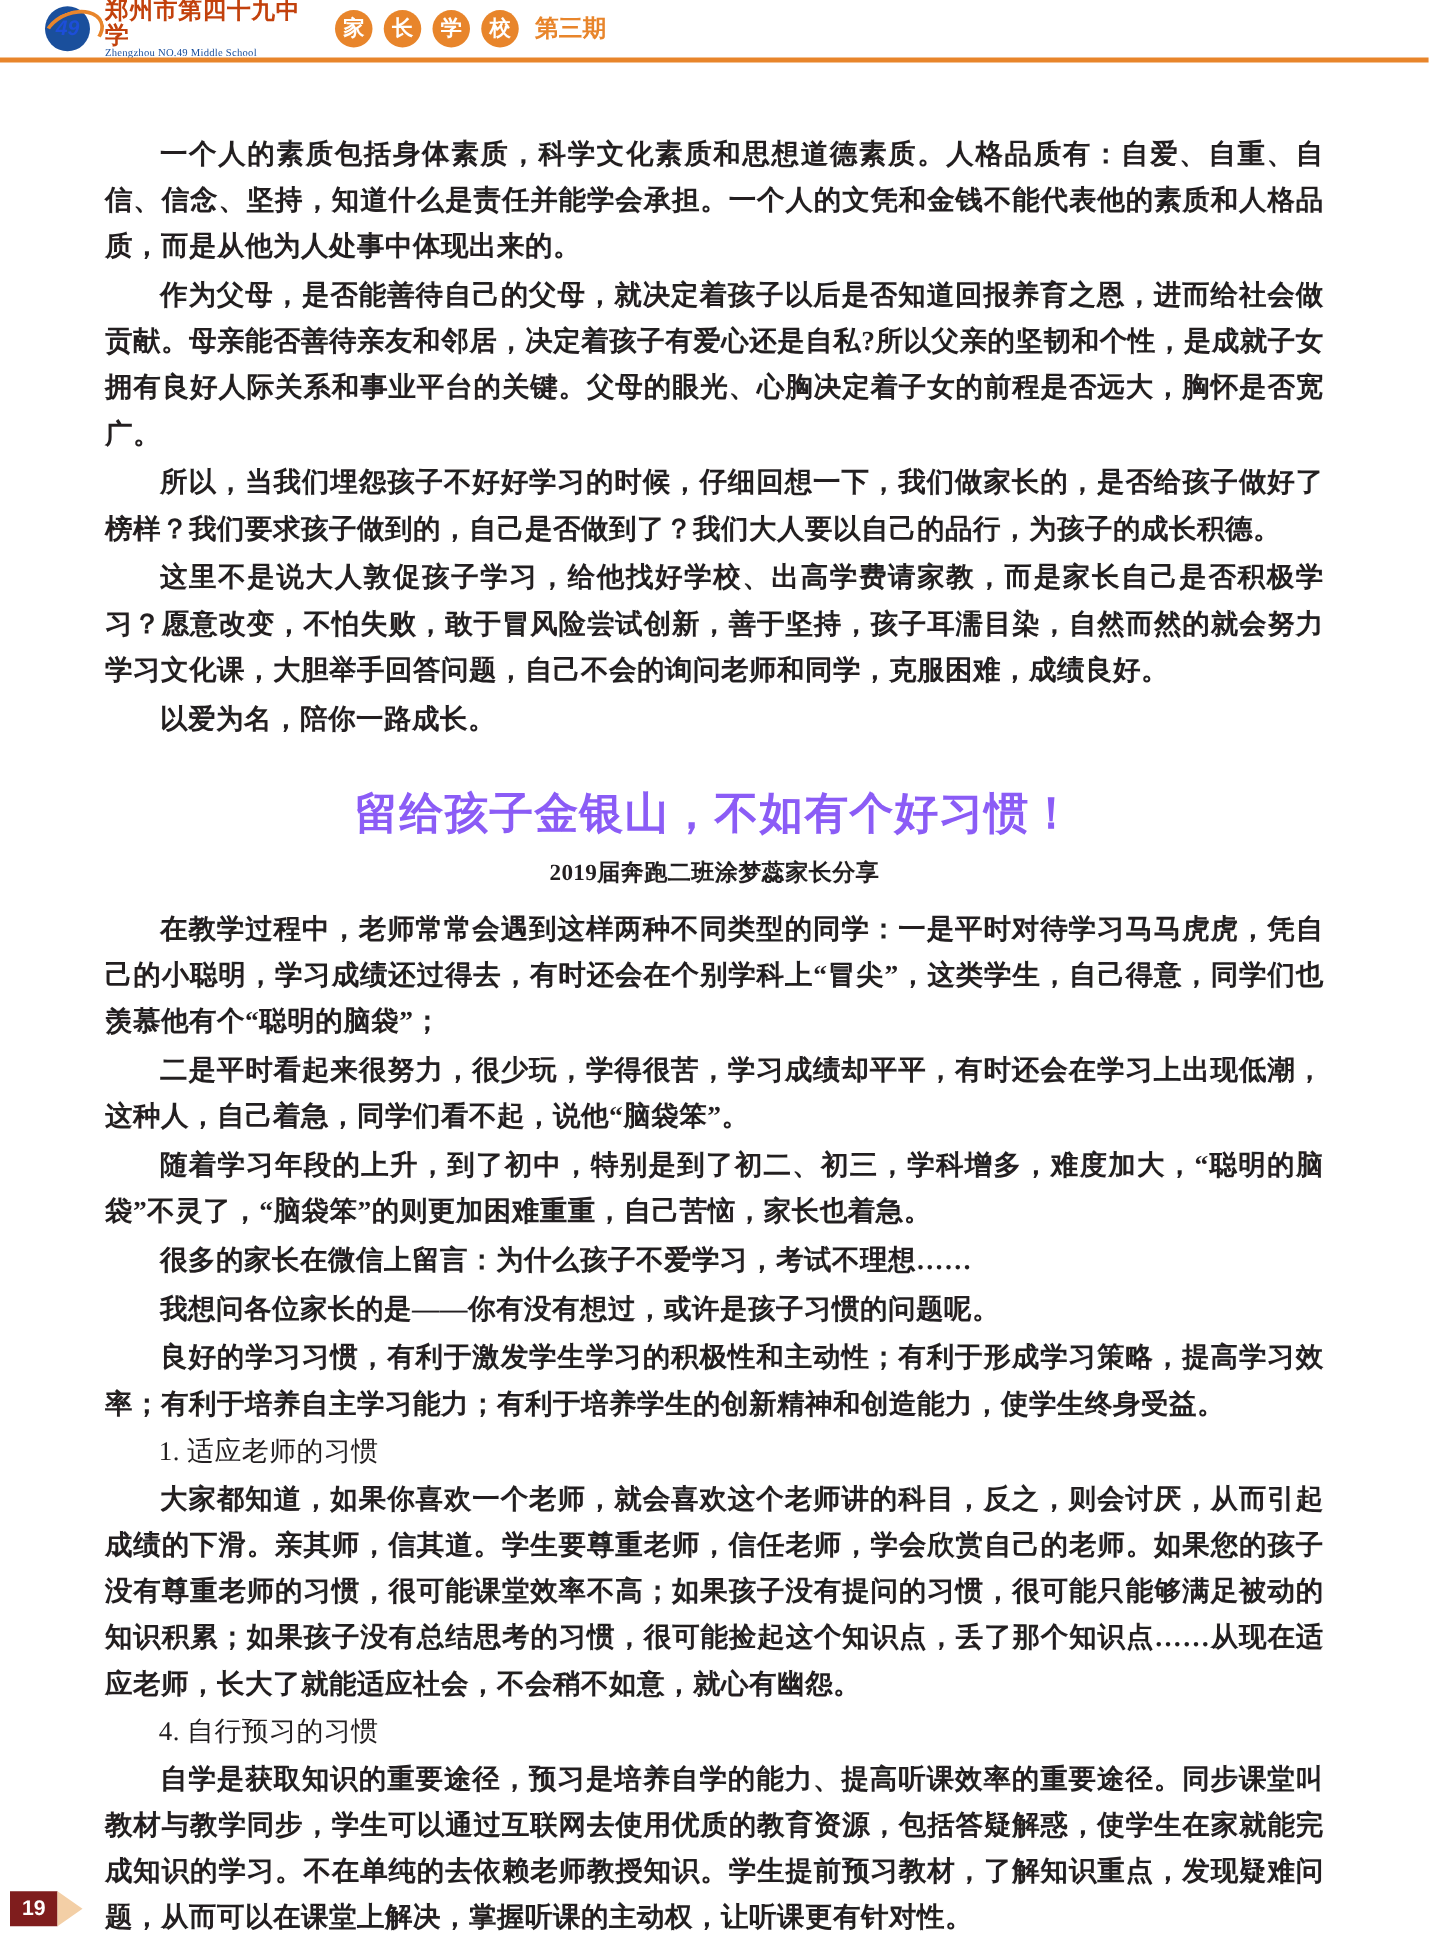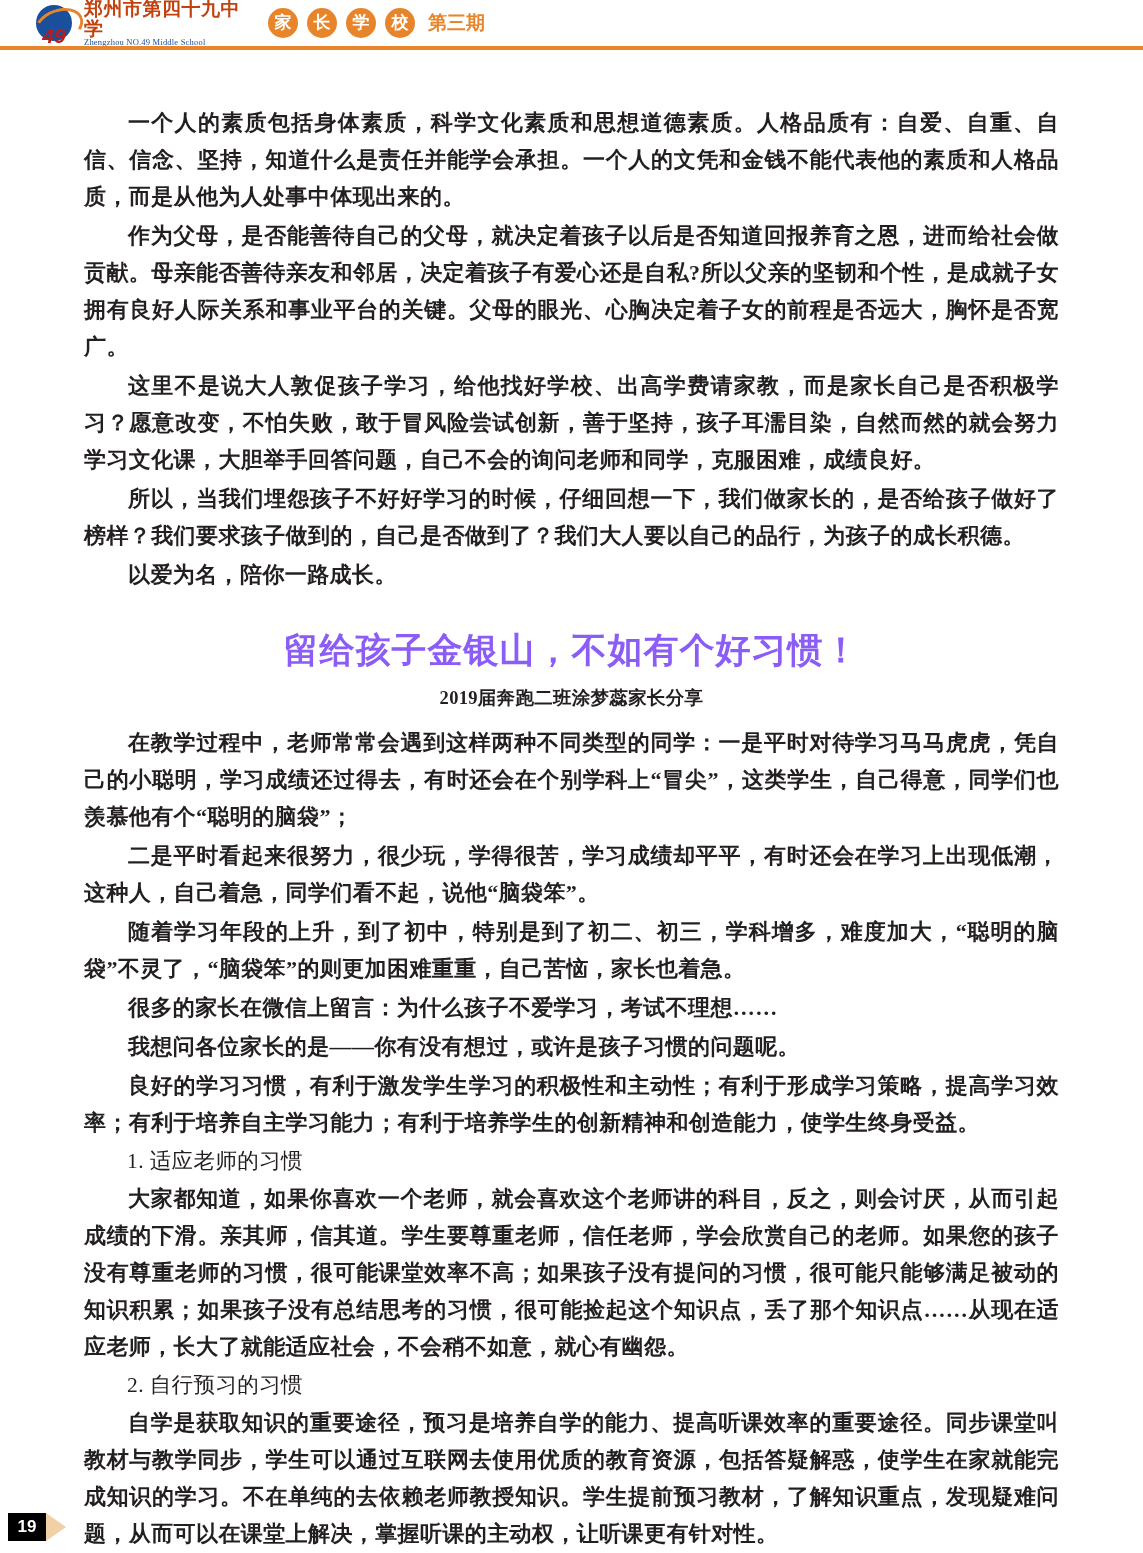--- a/index.html
+++ b/index.html
@@ -64,26 +64,26 @@
     height: 28px;
     border-radius: 50%;
     border: 3px solid #e8852b;
     border-left-color: transparent;
     border-bottom-color: transparent;
     transform: rotate(-20deg);
   }
   .logo-mark .num {
     position: absolute;
     left: 7px;
-    top: 20px;
+    top: 7px;
     width: 26px;
     height: 26px;
-    color: #b91c1c;
-    font-family: "Liberation Sans", sans-serif;
-    font-size: 21px;
+    color: #1d4ed8;
+    font-family: "Liberation Sans", sans-serif;
+    font-size: 17px;
     font-style: italic;
     font-weight: bold;
     line-height: 26px;
     text-align: center;
   }
   .logo-text {
     margin-left: 6px;
     line-height: 1.05;
   }
   .logo-cn {
@@ -183,21 +183,21 @@
     bottom: 0;
     width: 1143px;
     height: 46px;
   }
   .page-num-box {
     position: absolute;
     left: 8px;
     bottom: 12px;
     width: 38px;
     height: 28px;
-    background: #000000;
+    background: #7f1d1d;
     color: #ffffff;
     font-family: "Liberation Sans", sans-serif;
     font-size: 17px;
     font-weight: bold;
     line-height: 28px;
     text-align: center;
   }
   .footer-tail {
     position: absolute;
     left: 46px;
@@ -235,38 +235,38 @@
 
   <div class="header-rule"></div>
 </div>
 
 <div class="content">
 
   <p class="para">一个人的素质包括身体素质，科学文化素质和思想道德素质。人格品质有：自爱、自重、自信、信念、坚持，知道什么是责任并能学会承担。一个人的文凭和金钱不能代表他的素质和人格品质，而是从他为人处事中体现出来的。</p>
   <p class="para">作为父母，是否能善待自己的父母，就决定着孩子以后是否知道回报养育之恩，进而给社会做贡献。母亲能否善待亲友和邻居，决定着孩子有爱心还是自私?所以父亲的坚韧和个性，是成就子女拥有良好人际关系和事业平台的关键。父母的眼光、心胸决定着子女的前程是否远大，胸怀是否宽广。</p>
 
 
+  <p class="para">所以，当我们埋怨孩子不好好学习的时候，仔细回想一下，我们做家长的，是否给孩子做好了榜样？我们要求孩子做到的，自己是否做到了？我们大人要以自己的品行，为孩子的成长积德。</p>
   <p class="para">这里不是说大人敦促孩子学习，给他找好学校、出高学费请家教，而是家长自己是否积极学习？愿意改变，不怕失败，敢于冒风险尝试创新，善于坚持，孩子耳濡目染，自然而然的就会努力学习文化课，大胆举手回答问题，自己不会的询问老师和同学，克服困难，成绩良好。</p>
-  <p class="para">所以，当我们埋怨孩子不好好学习的时候，仔细回想一下，我们做家长的，是否给孩子做好了榜样？我们要求孩子做到的，自己是否做到了？我们大人要以自己的品行，为孩子的成长积德。</p>
   <p class="para">以爱为名，陪你一路成长。</p>
 
   <h1 class="article-title">留给孩子金银山，不如有个好习惯！</h1>
   <div class="byline">2019届奔跑二班涂梦蕊家长分享</div>
 
   <p class="para">在教学过程中，老师常常会遇到这样两种不同类型的同学：一是平时对待学习马马虎虎，凭自己的小聪明，学习成绩还过得去，有时还会在个别学科上“冒尖”，这类学生，自己得意，同学们也羡慕他有个“聪明的脑袋”；</p>
   <p class="para">二是平时看起来很努力，很少玩，学得很苦，学习成绩却平平，有时还会在学习上出现低潮，这种人，自己着急，同学们看不起，说他“脑袋笨”。</p>
   <p class="para">随着学习年段的上升，到了初中，特别是到了初二、初三，学科增多，难度加大，“聪明的脑袋”不灵了，“脑袋笨”的则更加困难重重，自己苦恼，家长也着急。</p>
   <p class="para">很多的家长在微信上留言：为什么孩子不爱学习，考试不理想……</p>
   <p class="para">我想问各位家长的是——你有没有想过，或许是孩子习惯的问题呢。</p>
   <p class="para">良好的学习习惯，有利于激发学生学习的积极性和主动性；有利于形成学习策略，提高学习效率；有利于培养自主学习能力；有利于培养学生的创新精神和创造能力，使学生终身受益。</p>
 
   <p class="item">1. 适应老师的习惯</p>
   <p class="para">大家都知道，如果你喜欢一个老师，就会喜欢这个老师讲的科目，反之，则会讨厌，从而引起成绩的下滑。亲其师，信其道。学生要尊重老师，信任老师，学会欣赏自己的老师。如果您的孩子没有尊重老师的习惯，很可能课堂效率不高；如果孩子没有提问的习惯，很可能只能够满足被动的知识积累；如果孩子没有总结思考的习惯，很可能捡起这个知识点，丢了那个知识点……从现在适应老师，长大了就能适应社会，不会稍不如意，就心有幽怨。</p>
 
-  <p class="item">2. 自行预习的习惯</p>
+  <p class="item">4. 自行预习的习惯</p>
   <p class="para">自学是获取知识的重要途径，预习是培养自学的能力、提高听课效率的重要途径。同步课堂叫教材与教学同步，学生可以通过互联网去使用优质的教育资源，包括答疑解惑，使学生在家就能完成知识的学习。不在单纯的去依赖老师教授知识。学生提前预习教材，了解知识重点，发现疑难问题，从而可以在课堂上解决，掌握听课的主动权，让听课更有针对性。</p>
 
 </div>
 
 <div class="footer">
   <div class="page-num-box">19</div>
   <div class="footer-tail"></div>
 </div>
 
 </body></html>

